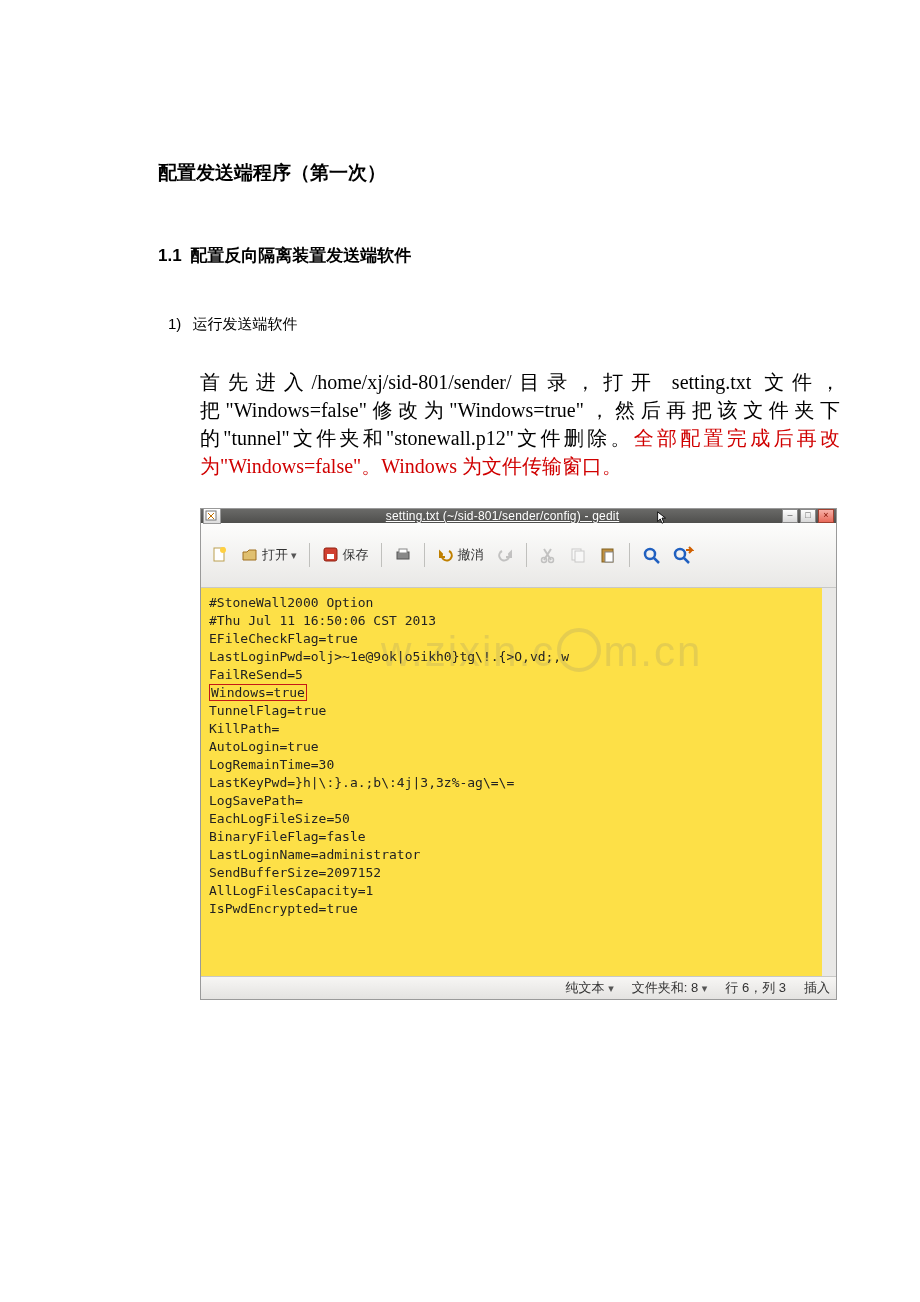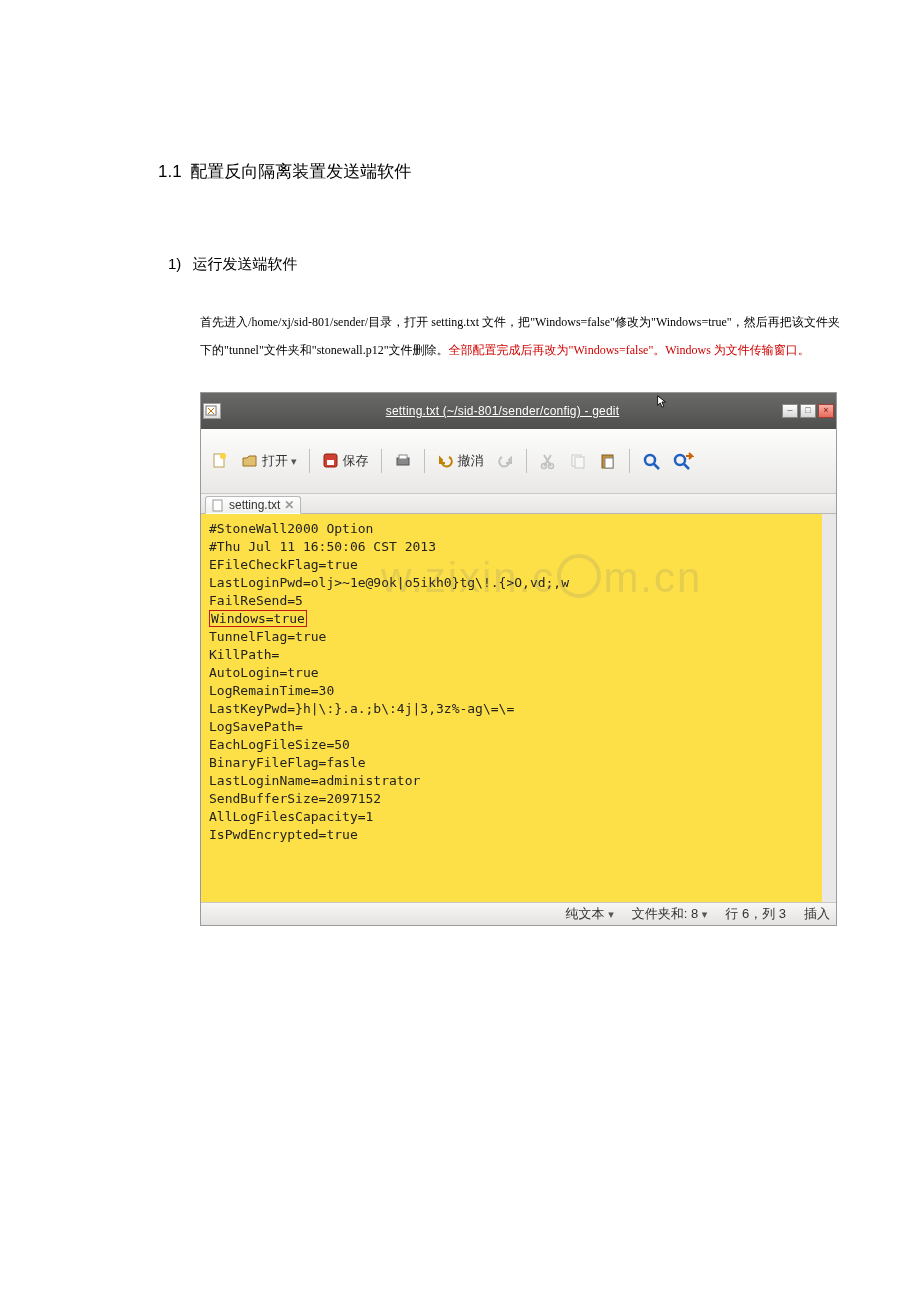--- a/index.html
+++ b/index.html
@@ -18,52 +18,53 @@
     font-weight: bold;
     font-size: 19px;
     margin-bottom: 58px;
   }
   .sec-num {
     font-family: Arial, sans-serif;
     font-size: 17px;
   }
   .sec-line {
     font-size: 17px;
-    margin-bottom: 72px;
+    margin-bottom: 48px;
+    font-weight: bold;
   }
   .sec-text { font-family: "SimSun", serif; }
   .item-line {
     font-size: 15px;
     margin-left: 10px;
     margin-bottom: 34px;
   }
   .item-num { font-family: Arial, sans-serif; }
   .para {
     margin-left: 42px;
-    font-size: 12px;
+    font-size: 20px;
     line-height: 28px;
     margin-bottom: 28px;
     text-align: justify;
     font-family: "SimSun", serif;
   }
   .red { color: #d00000; }
 
   
   .gedit {
     margin-left: 42px;
     width: 635px;
     border: 1px solid #9a9a9a;
     font-family: Arial, sans-serif;
     font-size: 13px;
     background: #f2f1f0;
   }
   .titlebar {
     background: linear-gradient(to bottom, #6a6a68, #4f4f4d);
     color: #fff;
-    height: 36px;
+    height: 14px;
     position: relative;
     display: flex;
     align-items: center;
   }
   .titlebar .tbicon {
     width: 16px; height: 14px;
     margin: 0 2px;
     background: linear-gradient(#fff,#ddd);
     border:1px solid #999;
     position: relative;
@@ -190,20 +191,21 @@
     gap: 18px;
     text-align: center;
   }
   .statusbar .chev { font-size:11px; }
 </style>
 </head>
 <body>
 
 <div class="page">
 
+  <div class="h-title">配置发送端程序（第一次）</div>
 
   <div class="sec-line">
     <span class="sec-num">1.1</span>
     &nbsp;<span class="sec-text">配置反向隔离装置发送端软件</span>
   </div>
 
   <div class="item-line">
     <span class="item-num">1)</span>
     &nbsp;&nbsp;<span>运行发送端软件</span>
   </div>
@@ -302,29 +304,20 @@
       </span>
       <span class="tbtn">
         <span class="icon-box"><svg width="22" height="20">
               <circle cx="8" cy="8" r="5" fill="none" stroke="#2060c0" stroke-width="2.5"></circle>
               <line x1="12" y1="12" x2="17" y2="17" stroke="#2060c0" stroke-width="2.5"></line>
               <path d="M14 4 L20 4 L17 1 M17 7 L20 4" stroke="#d06000" stroke-width="2" fill="none"></path>
             </svg></span>
       </span>
     </div>
 
-    <div class="tabbar">
-      <div class="tab">
-        <span class="icon-box" style="width:13px;height:13px"><svg width="13" height="13">
-              <rect x="1" y="1" width="9" height="11" fill="#fff" stroke="#999"></rect>
-            </svg></span>
-        <span>setting.txt</span>
-        <span class="x">✕</span>
-      </div>
-    </div>
 
     <div class="editor"><span>#StoneWall2000 Option</span>
 <span>#Thu Jul 11 16:50:06 CST 2013</span>
 <span>EFileCheckFlag=true</span>
 <span>LastLoginPwd=olj&gt;~1e@9ok|o5ikh0}tg\!.{&gt;O,vd;,w</span>
 <span>FailReSend=5</span>
 <span class="hl-box">Windows=true</span>
 <span>TunnelFlag=true</span>
 <span>KillPath=</span>
 <span>AutoLogin=true</span>

